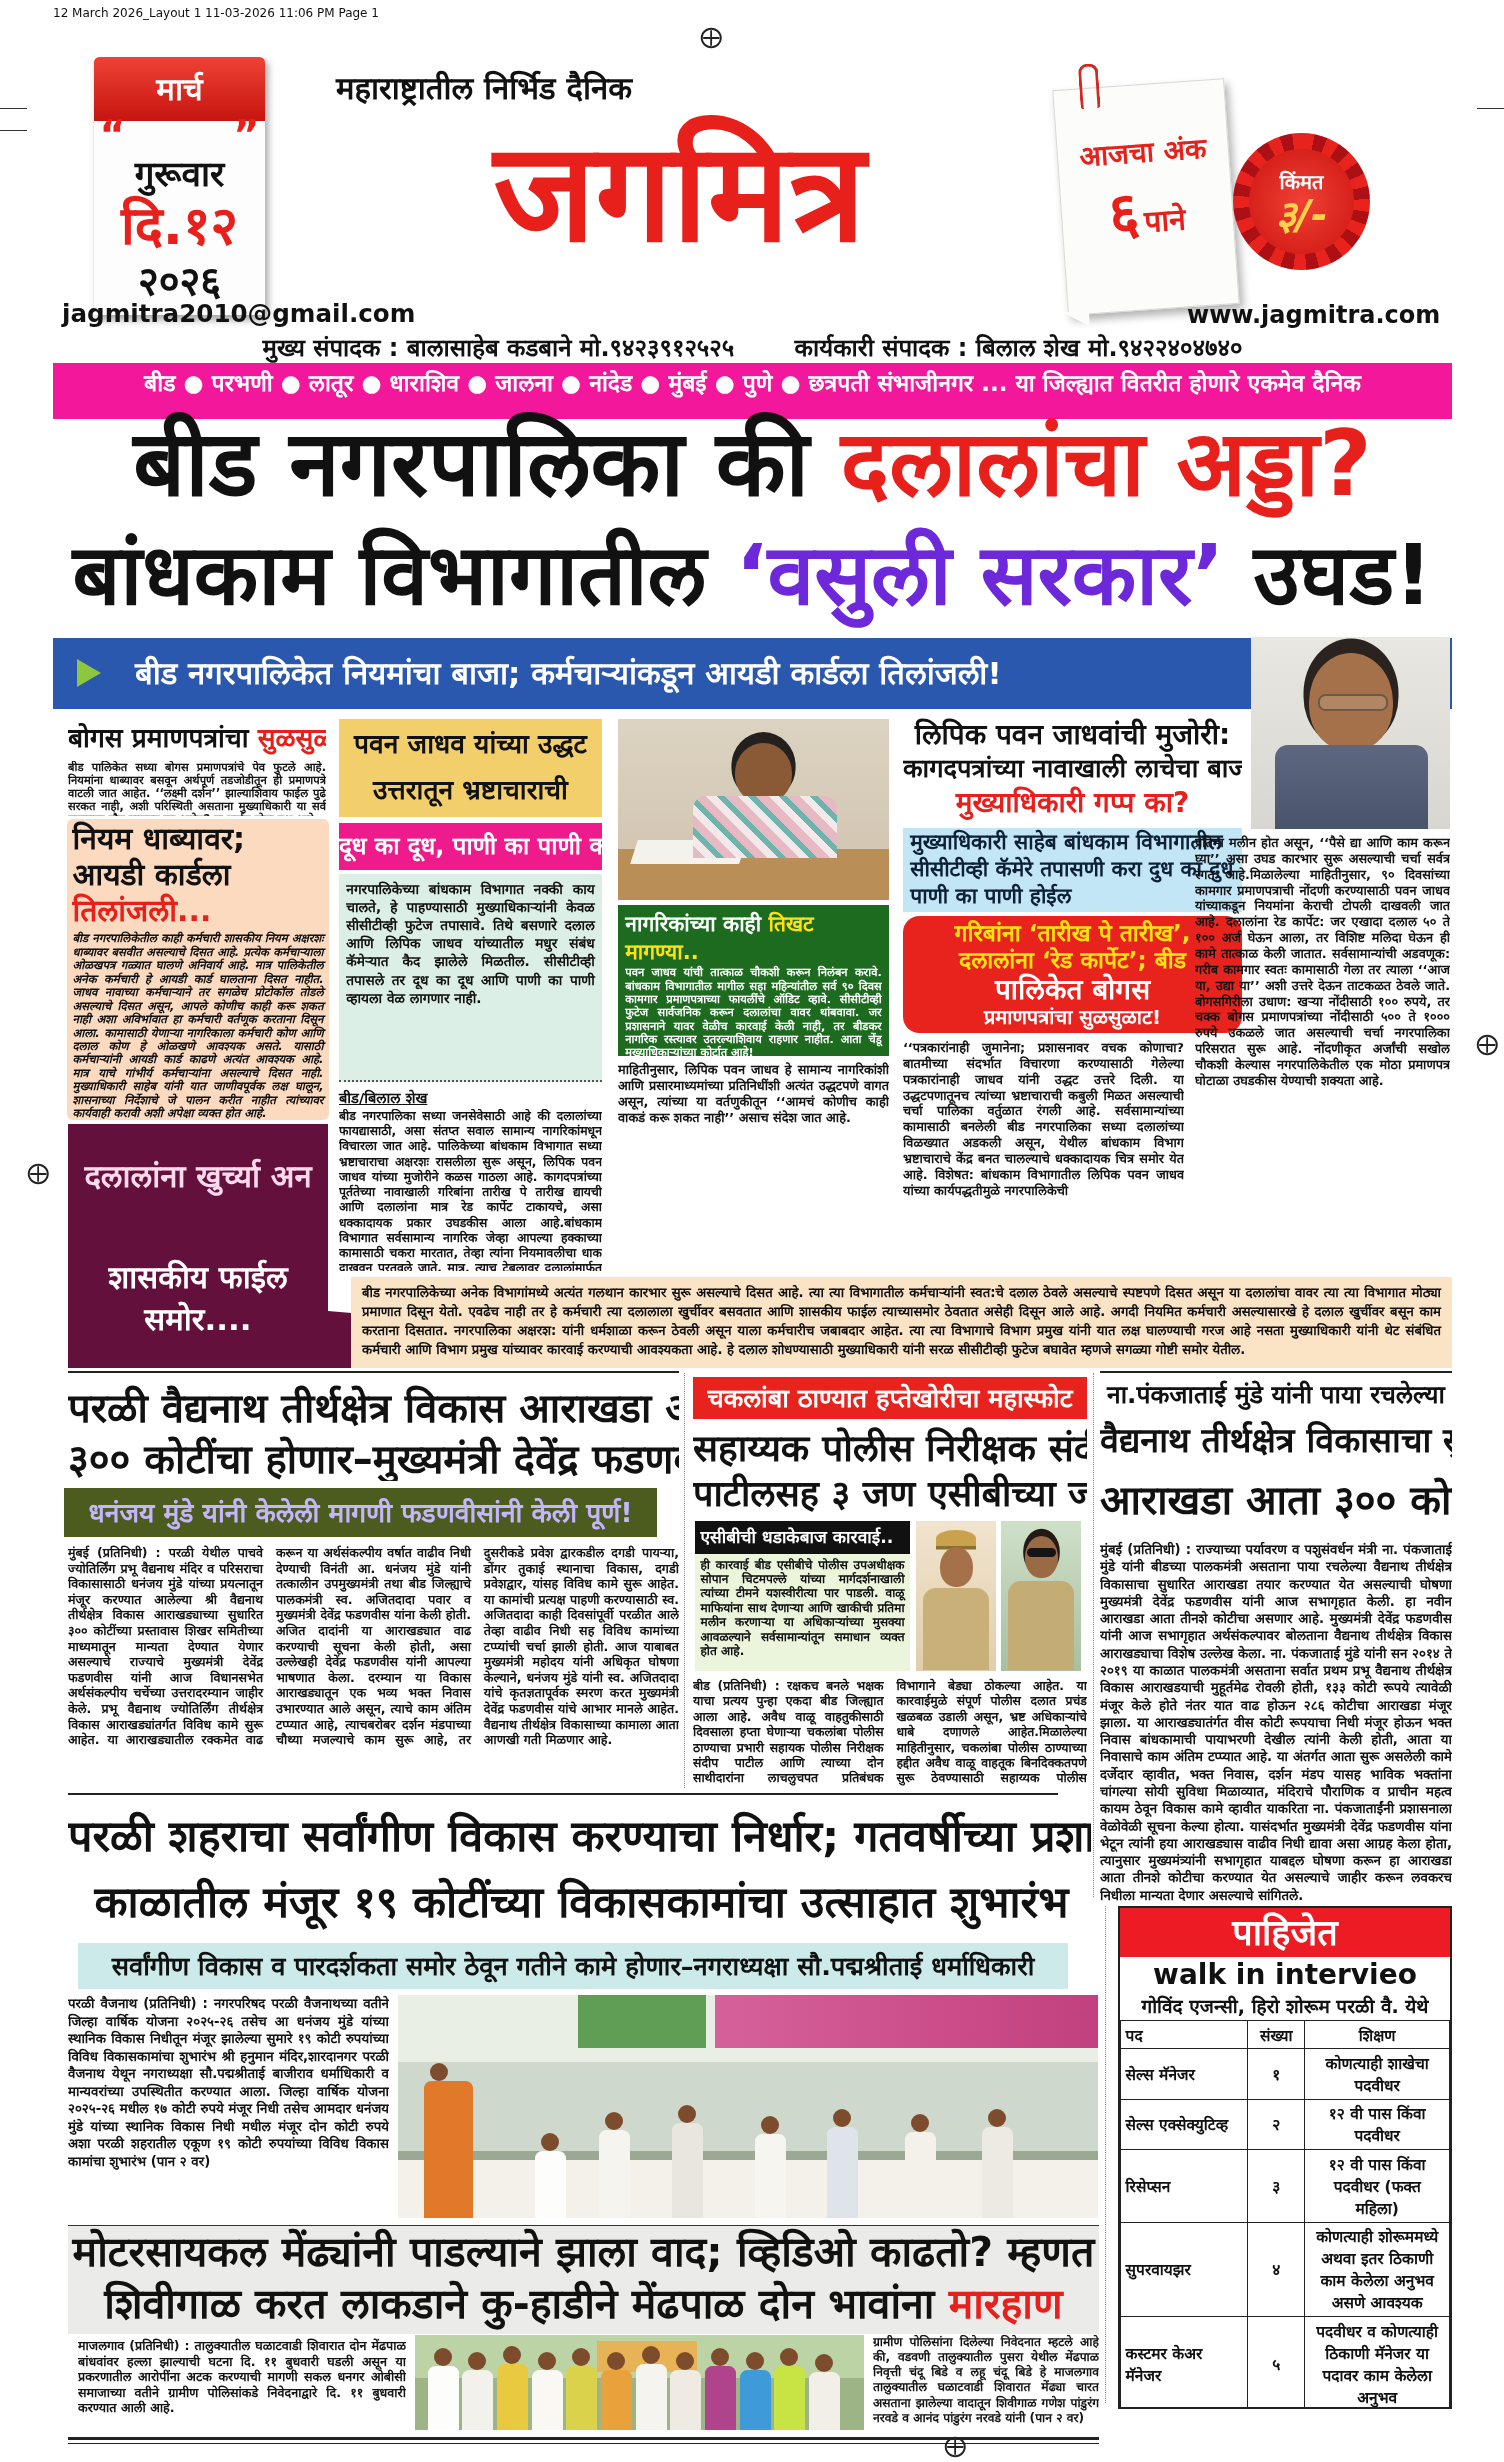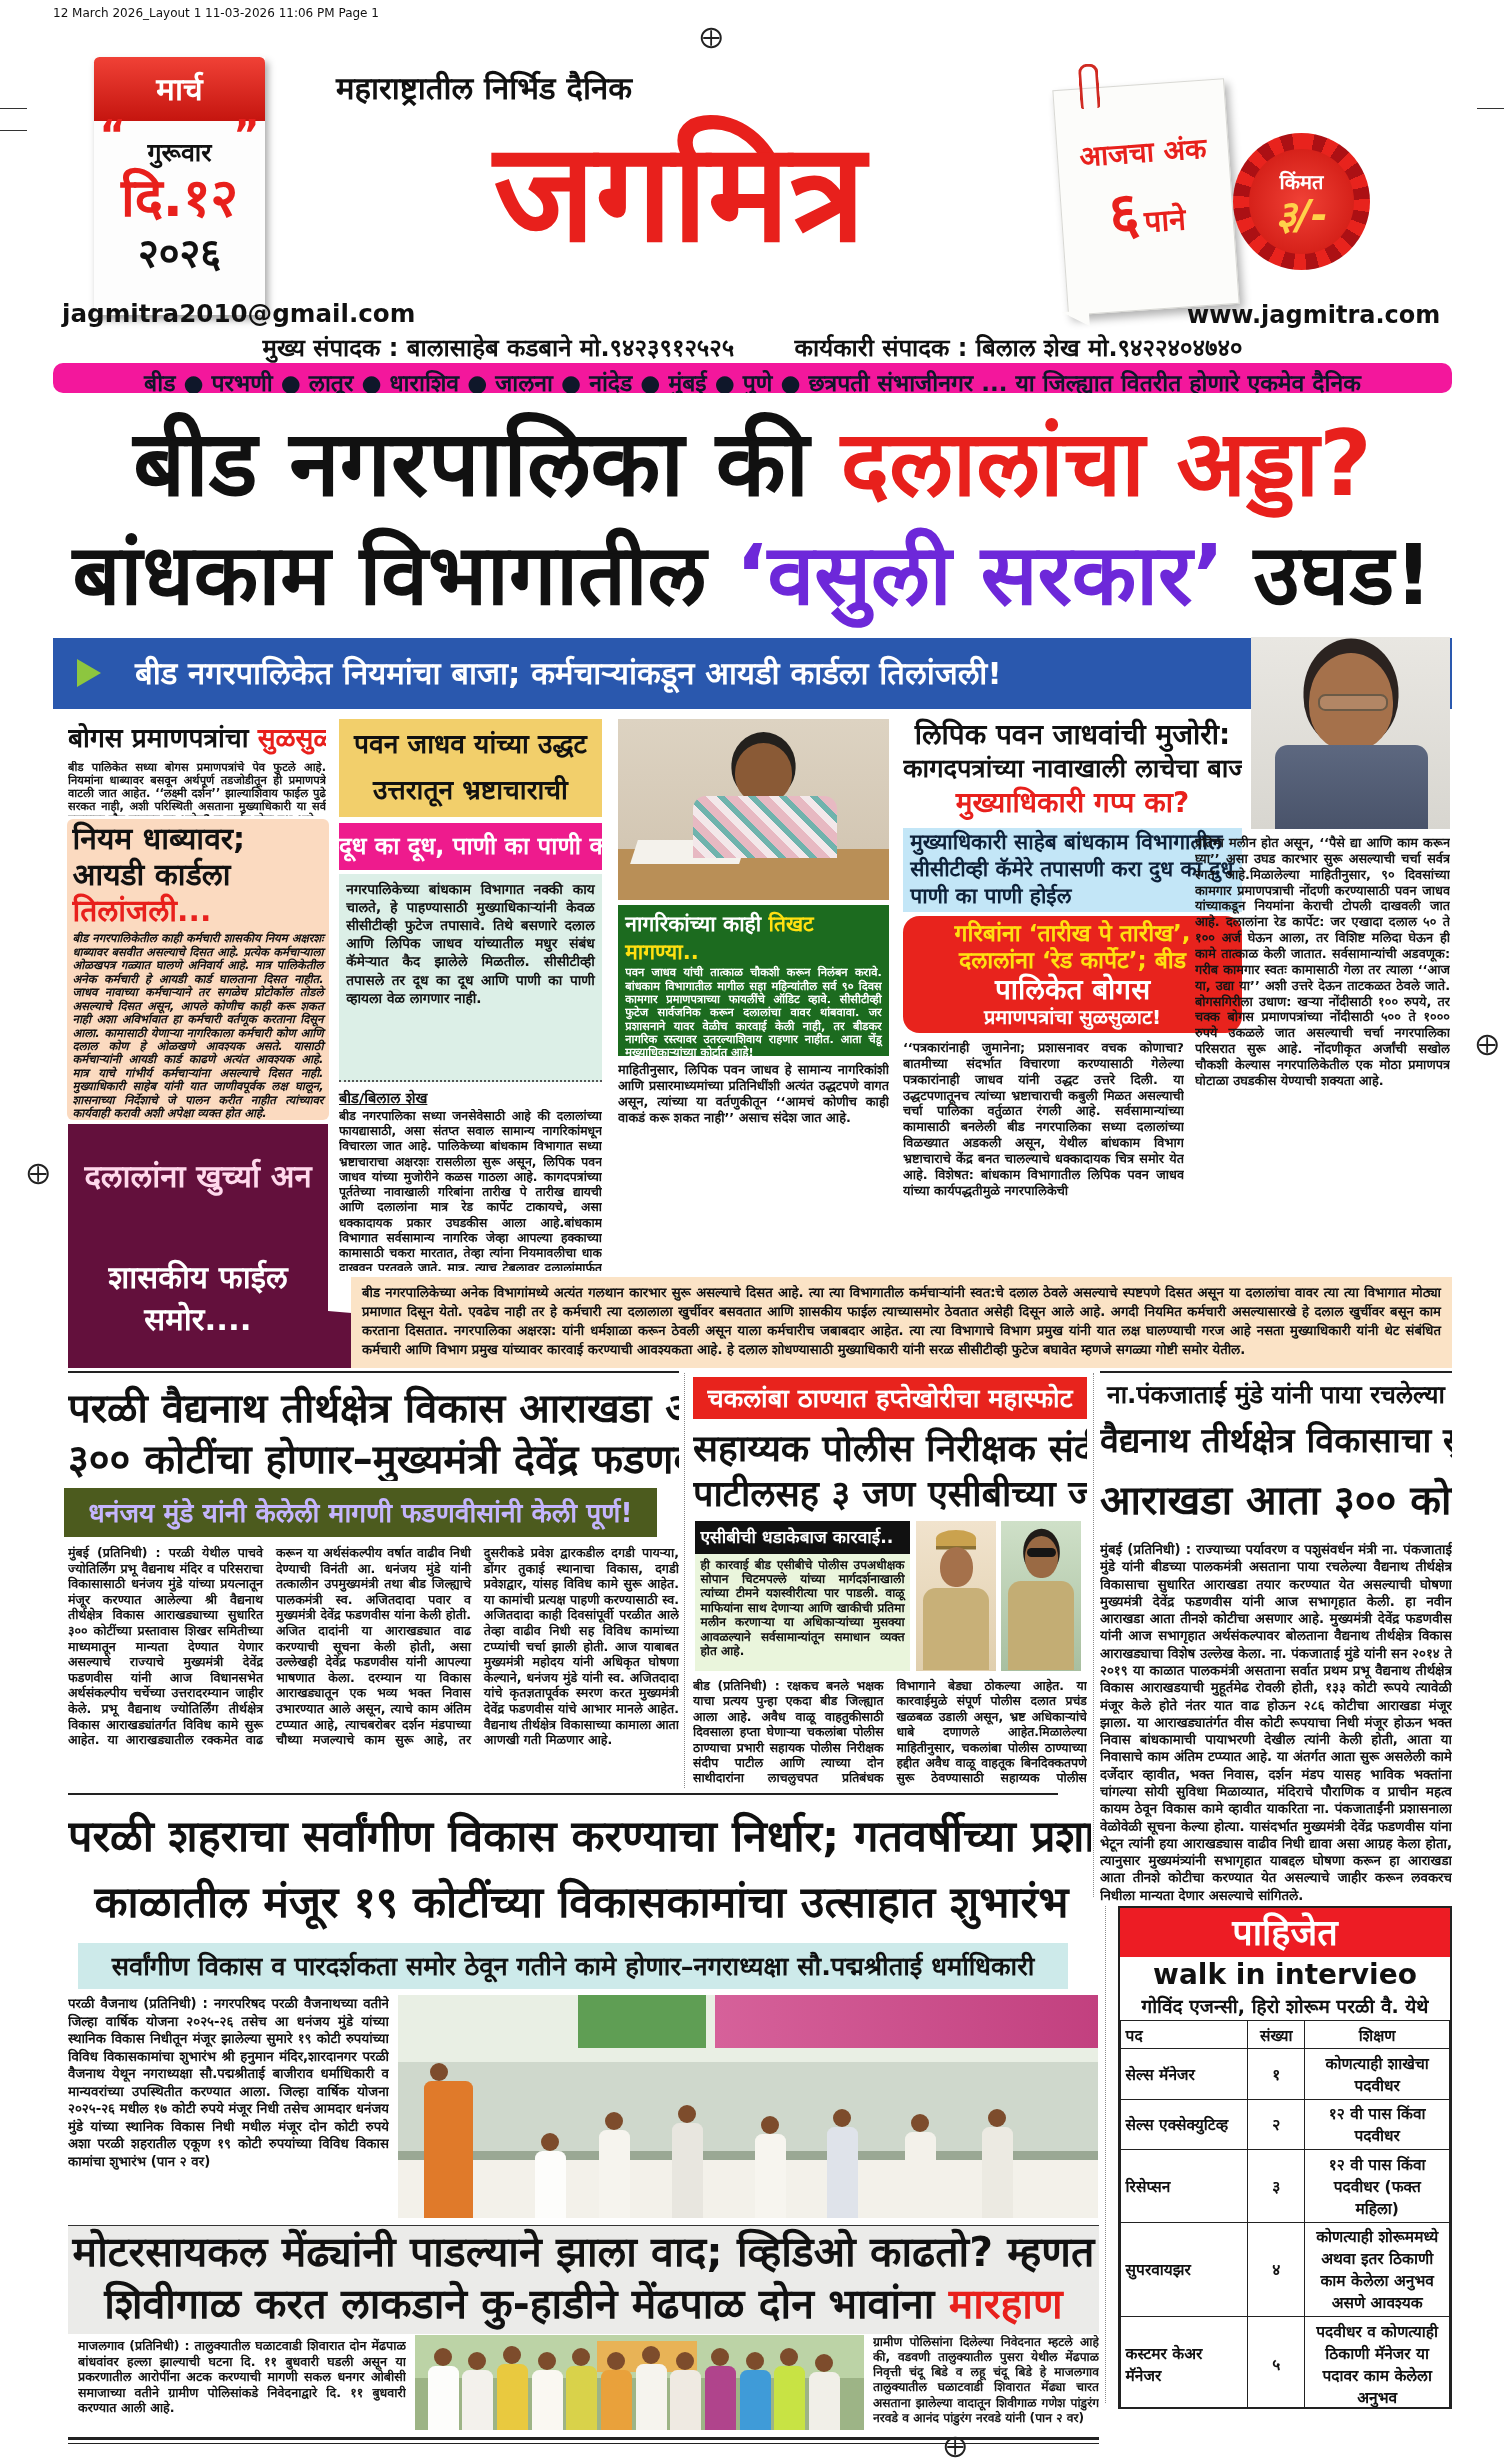--- a/index.html
+++ b/index.html
@@ -52,21 +52,21 @@
   <div class="abs reg c" style="left:1476px;top:1031px;">⨁</div>
   <div class="abs reg c" style="left:944px;top:2433px;">⨁</div>
   <div class="abs" style="left:0;top:108px;width:27px;border-top:1.8px solid #333;"></div>
   <div class="abs" style="left:0;top:130px;width:27px;border-top:1.8px solid #333;"></div>
   <div class="abs" style="left:1477px;top:108px;width:27px;border-top:1.8px solid #333;"></div>
 
   <div class="abs cal" style="left:94px;top:57px;width:171px;height:258px;">
     <div class="cal-top c b clip" style="height:64px;font-size:31px;line-height:64px;">मार्च</div>
     <div class="abs quote" style="left:5.5px;top:69px;">“</div>
     <div class="abs quote" style="right:5.5px;top:69px;">”</div>
-    <div class="c b" style="font-size:25px;margin-top:13px;">गुरूवार</div>
+    <div class="c b" style="font-size:35px;margin-top:28px;">गुरूवार</div>
     <div class="c b red" style="font-size:53px;line-height:60px;">दि.१२</div>
     <div class="c b" style="font-size:40px;line-height:51px;">२०२६</div>
   </div>
 
   <div class="abs b nowrap" style="left:336px;top:66px;font-size:31px;">महाराष्ट्रातील निर्भिड दैनिक</div>
   <div class="abs b c clip" style="left:310px;top:84px;width:739px;height:226px;font-size:137px;line-height:217px;color:#e8201c;">जगमित्र</div>
 
   <div class="abs note" style="left:1060px;top:84px;width:170px;height:224px;">
     <div class="abs clipwire" style="left:25.5px;top:-25.5px;"></div>
     <div class="c b red" style="font-size:28px;margin-top:47px;">आजचा अंक</div>
@@ -82,21 +82,21 @@
   </div>
 
   <div class="abs b" style="left:62px;top:299px;font-size:24.6px;">jagmitra2010@gmail.com</div>
   <div class="abs b" style="left:1187px;top:301px;font-size:24px;">www.jagmitra.com</div>
   <div class="abs c nowrap" style="left:146px;top:330px;width:1213px;">
     <span class="b" style="font-size:24px;">मुख्य संपादक : बालासाहेब कडबाने मो.९४२३९१२५२५</span>
     <span style="display:inline-block;width:51px;"></span>
     <span class="b" style="font-size:24px;">कार्यकारी संपादक : बिलाल शेख मो.९४२२४०४७४०</span>
   </div>
 
-  <div class="abs c b clip" style="left:53px;top:363px;width:1399px;height:30px;background:#f3179c;color:#0f172a;font-size:23px;line-height:40px;border-radius:10px;">बीड ● परभणी ● लातूर ● धाराशिव ● जालना ● नांदेड ● मुंबई ● पुणे ● छत्रपती संभाजीनगर ... या जिल्ह्यात वितरीत होणारे एकमेव दैनिक</div>
+  <div class="abs c b clip" style="left:53px;top:363px;width:1399px;height:56px;background:#f3179c;color:#ffffff;font-size:23px;line-height:40px;">बीड ● परभणी ● लातूर ● धाराशिव ● जालना ● नांदेड ● मुंबई ● पुणे ● छत्रपती संभाजीनगर ... या जिल्ह्यात वितरीत होणारे एकमेव दैनिक</div>
 
   <div class="abs c b nowrap clip" style="left:53px;top:409px;width:1399px;height:113px;font-size:91px;line-height:109px;">
     <span>बीड नगरपालिका की</span>
     <span class="red">दलालांचा अड्डा?</span>
   </div>
   <div class="abs c b nowrap clip" style="left:53px;top:522px;width:1399px;height:111px;font-size:84px;line-height:106px;">
     <span>बांधकाम विभागातील</span>
     <span style="color:#6d28d9;">‘वसुली सरकार’</span>
     <span>उघड!</span>
   </div>

